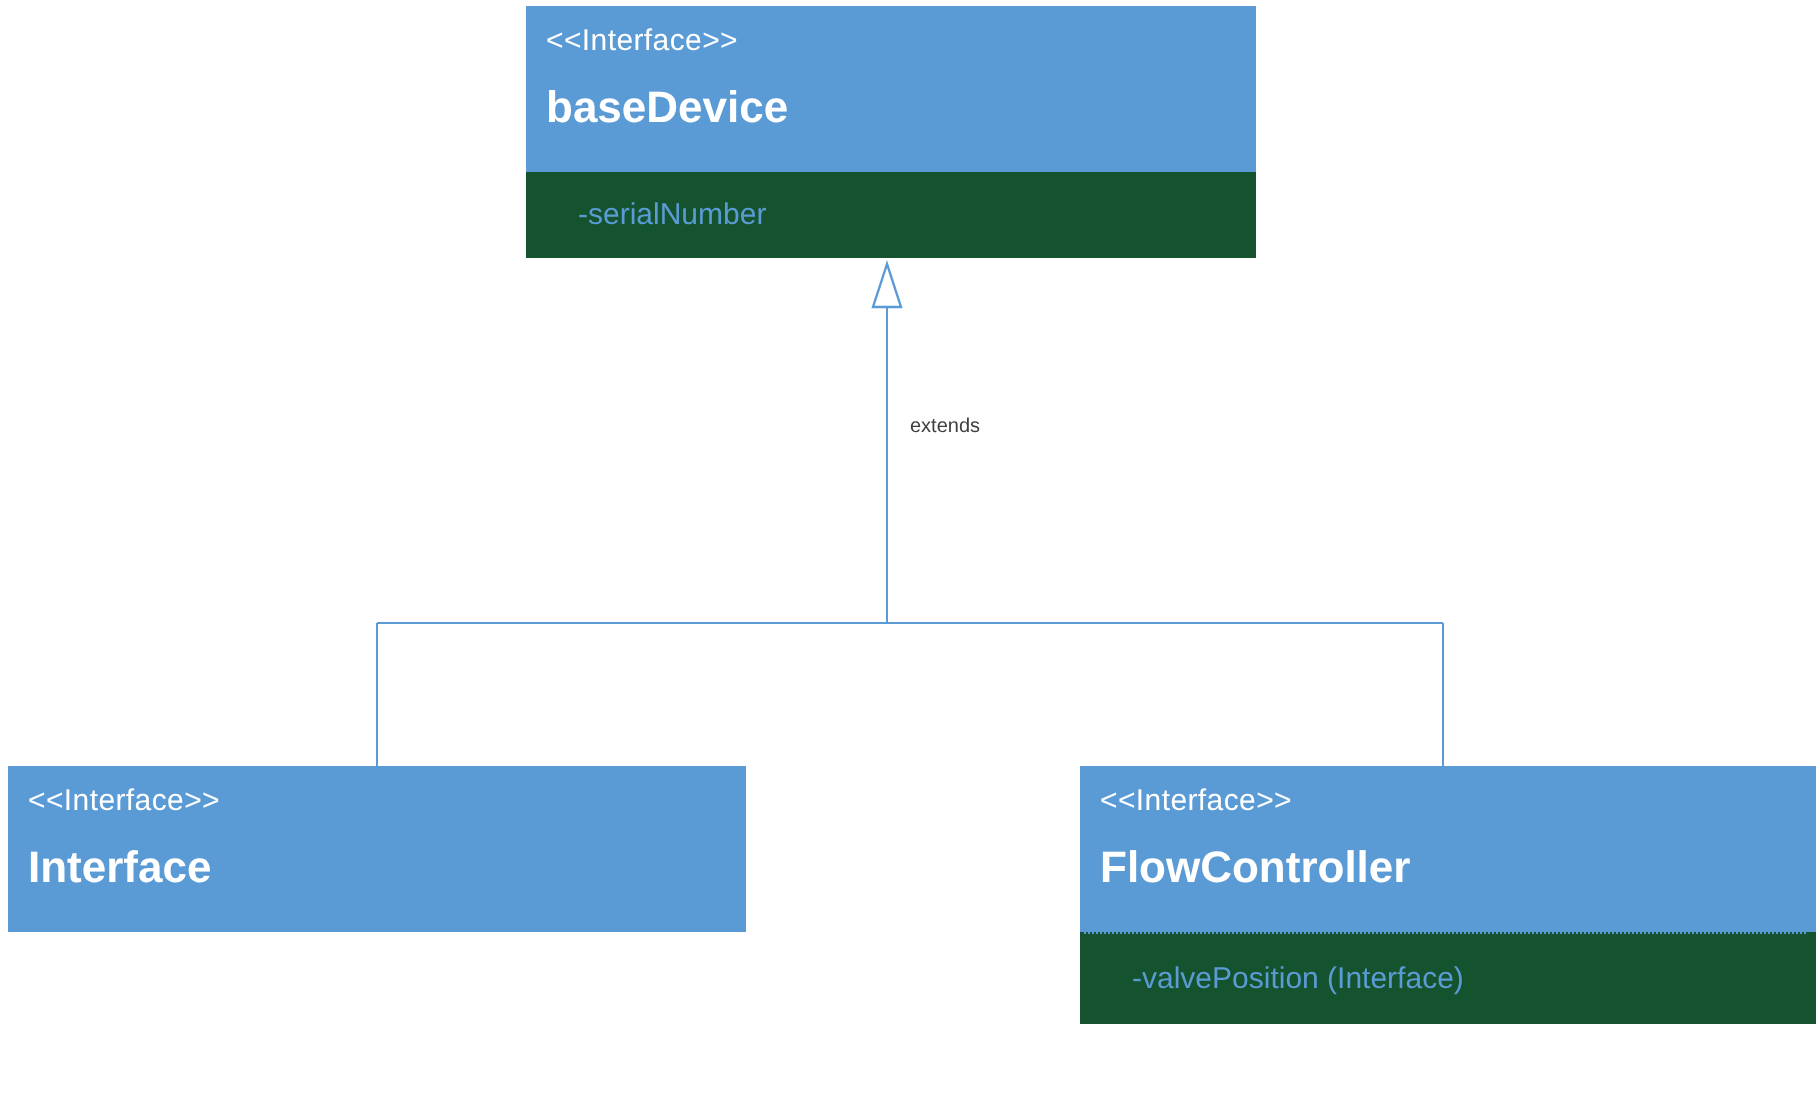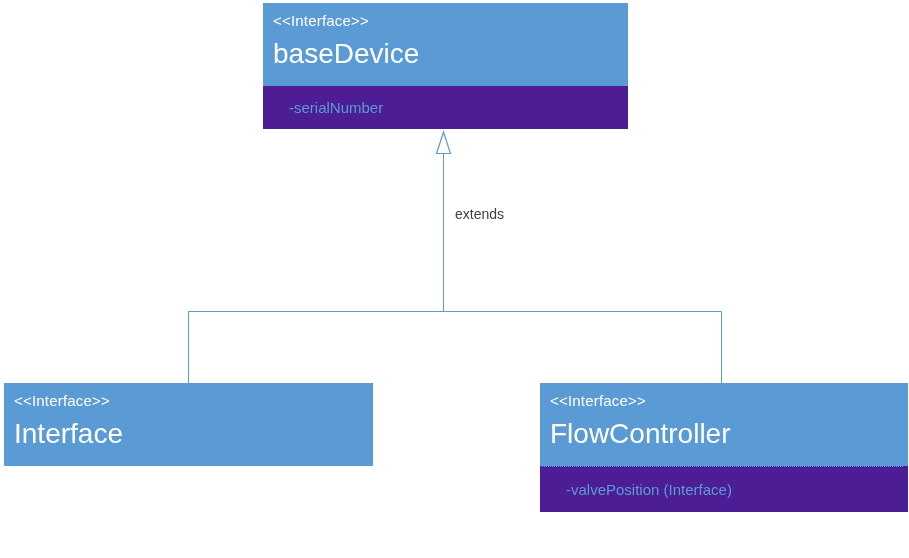--- a/index.html
+++ b/index.html
@@ -11,33 +11,33 @@
     font-family:"Liberation Sans", sans-serif;
   }
   .connectors{position:absolute;left:0;top:0;width:909px;height:558px;pointer-events:none;}
   .uml-box{position:absolute;box-sizing:border-box;}
   .uml-header{
     background:#5b9bd5;color:#ffffff;
     box-sizing:border-box;height:83px;padding:7px 21px 0 10px;
     overflow:hidden;
   }
   .uml-stereotype{font-size:15px;line-height:22px;font-weight:400;letter-spacing:0.2px;}
-  .uml-name{font-size:28px;line-height:26px;margin-top:9px;font-weight:400;}
-  .uml-body{background:#4c1d95;box-sizing:border-box;}
+  .uml-name{font-size:22px;line-height:26px;margin-top:9px;font-weight:700;}
+  .uml-body{background:#14532d;box-sizing:border-box;}
   .uml-attr{
     color:#5b9bd5;font-size:15px;
     padding-left:26px;display:flex;align-items:center;
     box-sizing:border-box;
   }
   .attr-single{height:43px;}
   .attr-row{height:45px;}
   .attr-divider{border-top:1px dotted #5b9bd5;height:0;margin:0 5px 0 2px;}
   .edge-label{
     position:absolute;left:455px;top:206px;
-    font-size:14px;line-height:16px;color:#404040;
+    font-size:10px;line-height:16px;color:#404040;
   }
   
   .node-base{left:263px;top:3px;width:365px;}
   .node-left{left:4px;top:383px;width:369px;}
   .node-right{left:540px;top:383px;width:368px;}
 </style>
 </head>
 <body>
 
 <div class="canvas">

